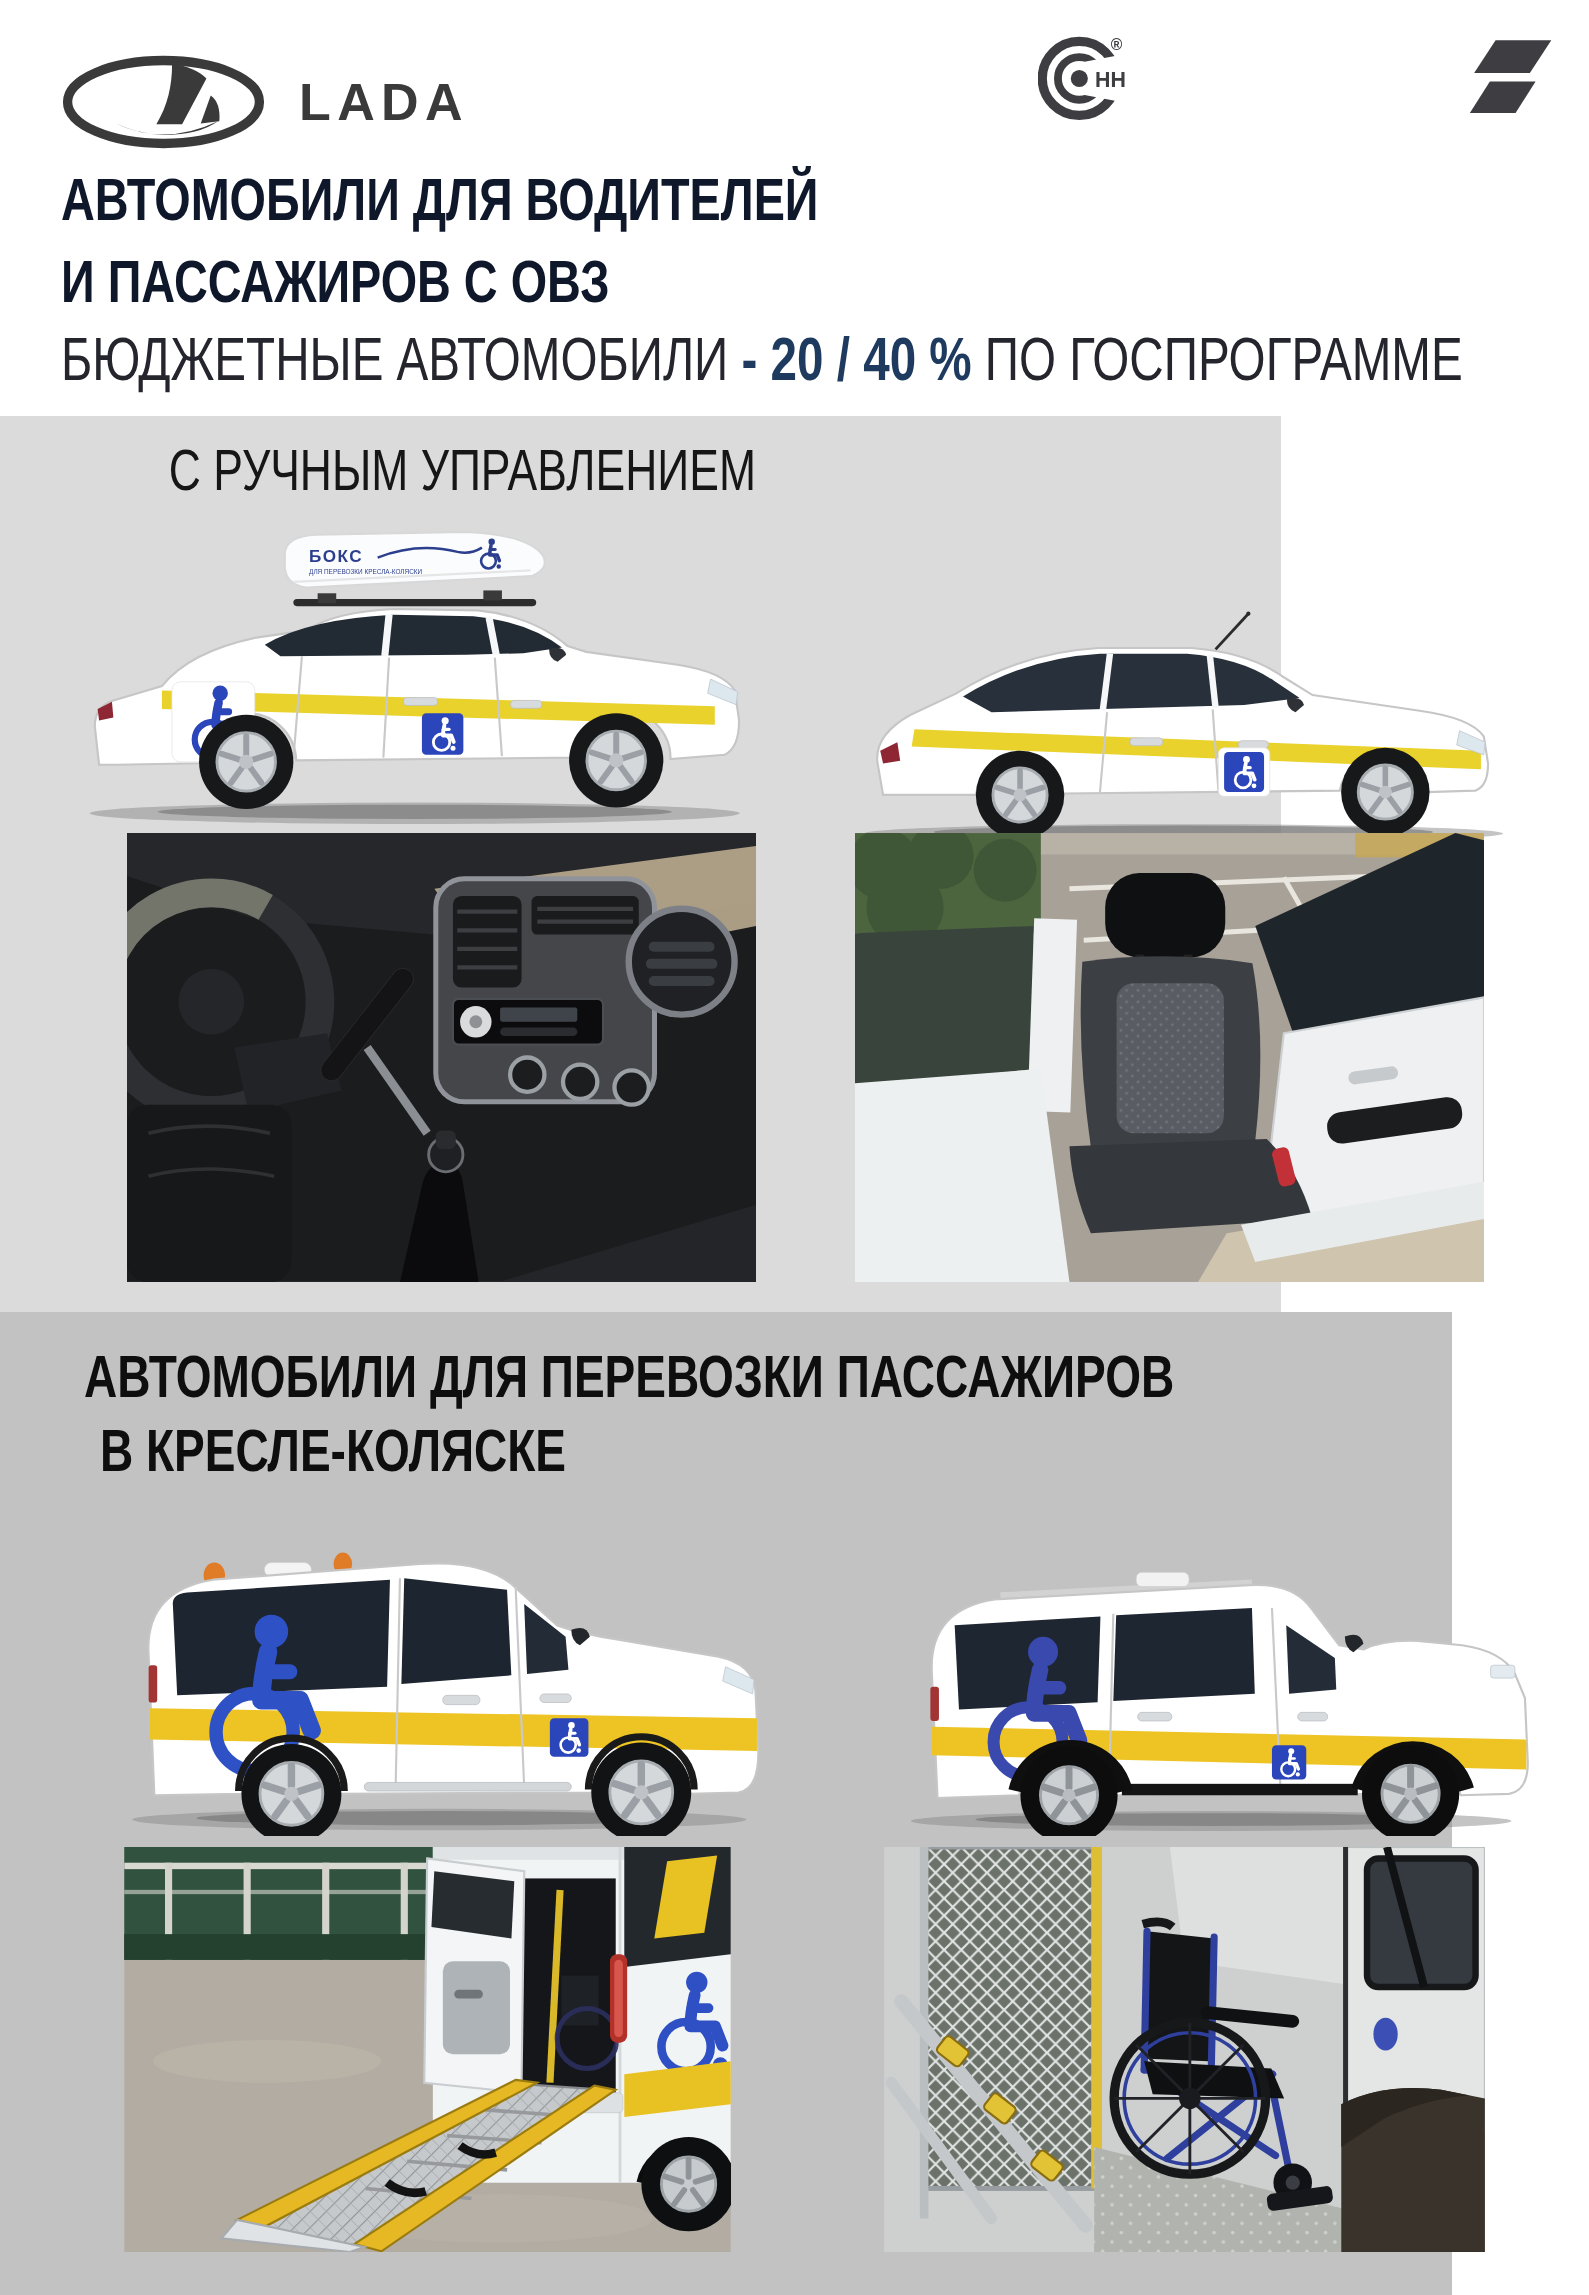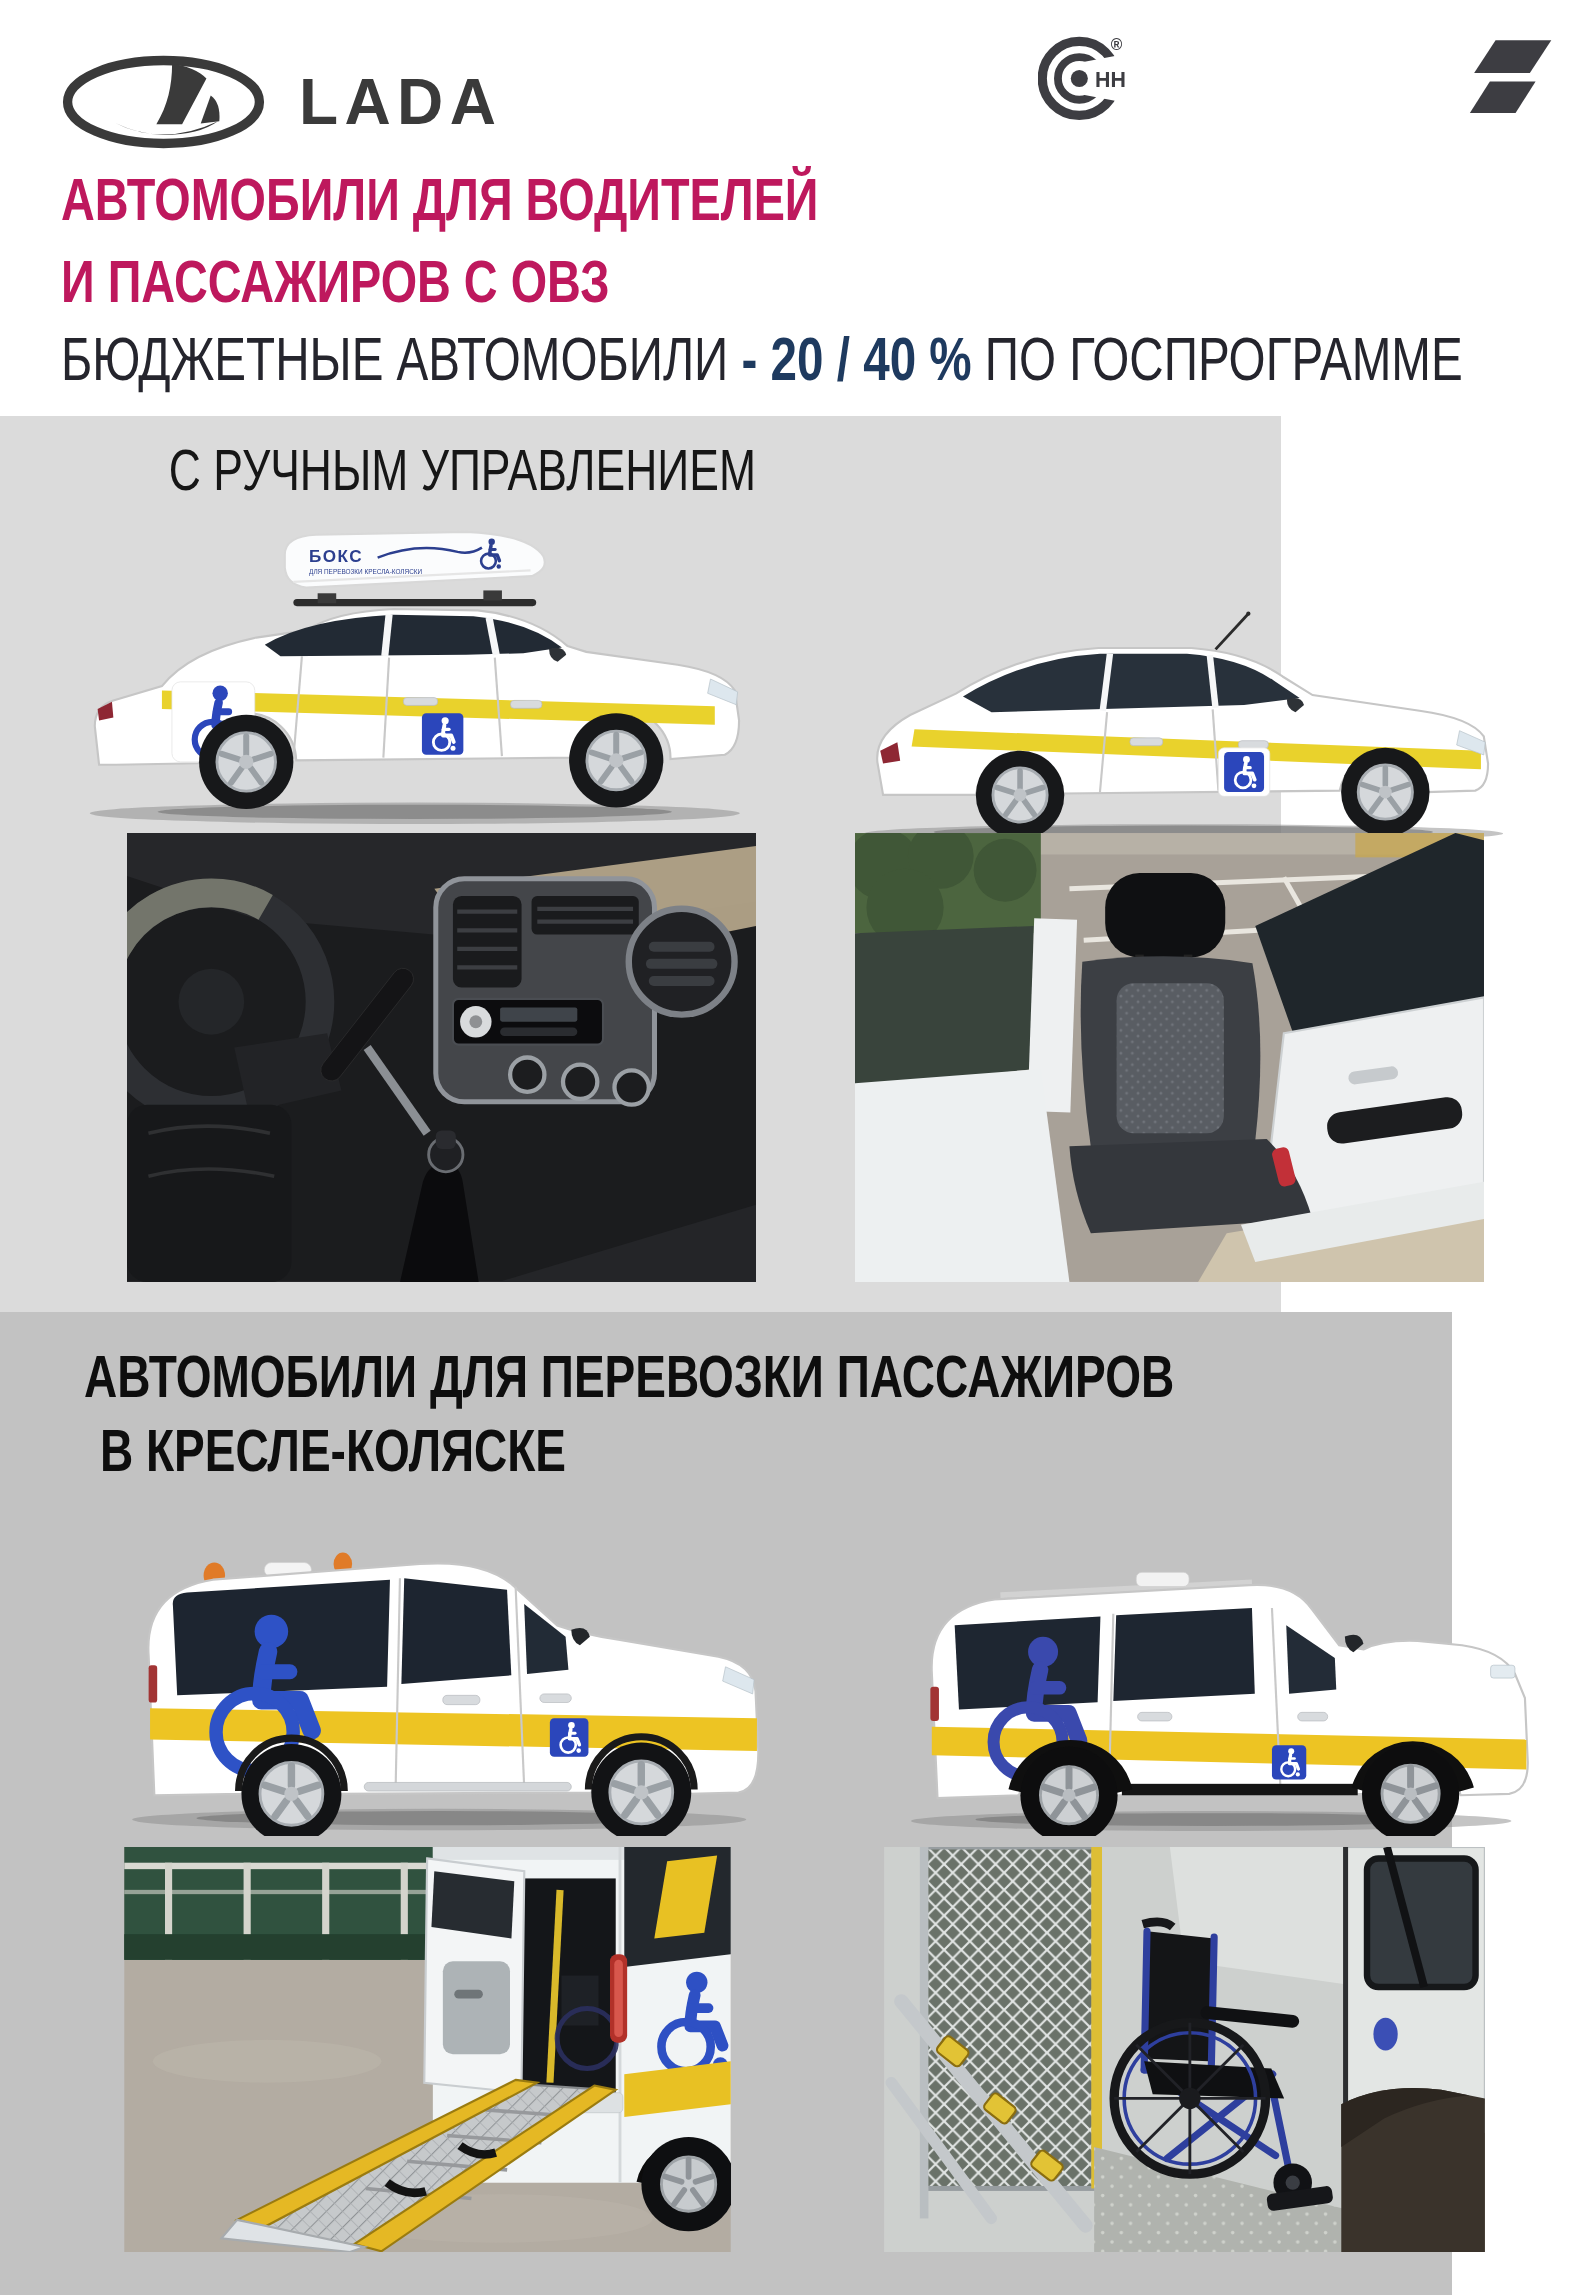--- a/index.html
+++ b/index.html
@@ -1,24 +1,24 @@
 <!DOCTYPE html>
 <html style="font-size:11.4px"><head>
 <meta charset="utf-8">
 <style>
   html,body{margin:0;padding:0;background:#ffffff;}
   .page{position:relative;width:1589px;height:2295px;background:#ffffff;overflow:hidden;
         font-family:"Liberation Sans",sans-serif;}
   .abs{position:absolute;}
   .cond{display:inline-block;transform:scaleX(0.78);transform-origin:0 50%;white-space:nowrap;}
   .condc{display:inline-block;transform:scaleX(0.78);transform-origin:50% 50%;white-space:nowrap;}
-  .brand-text{font-size:64px;font-weight:bold;color:#3a3a3a;letter-spacing:6.4px;line-height:84px;}
+  .brand-text{font-size:52px;font-weight:bold;color:#3a3a3a;letter-spacing:6.4px;line-height:84px;}
   .partner-text{font-size:74px;font-weight:bold;color:#3d3d42;line-height:80px;
                 display:inline-block;transform:scaleX(0.86);transform-origin:0 50%;letter-spacing:1.4px;}
-  .title{font-size:60px;font-weight:bold;color:#be185d;line-height:1;}
+  .title{font-size:60px;font-weight:bold;color:#0f172a;line-height:1;}
   .subtitle{font-size:61px;font-weight:400;color:#25252d;line-height:1;}
   .subtitle .hl{font-weight:bold;color:#1e3a5f;}
   .colhead{font-size:57px;font-weight:400;color:#161616;line-height:1;text-align:center;}
   .s2head{font-size:59px;font-weight:bold;color:#0e0e0e;line-height:1;}
   .sec1{left:0;top:416px;width:1281px;height:896px;background:#dbdbdb;}
   .sec2{left:0;top:1312px;width:1452px;height:984px;background:#c2c2c2;}
   svg{display:block;}
 </style>
 </head>
 <body>

